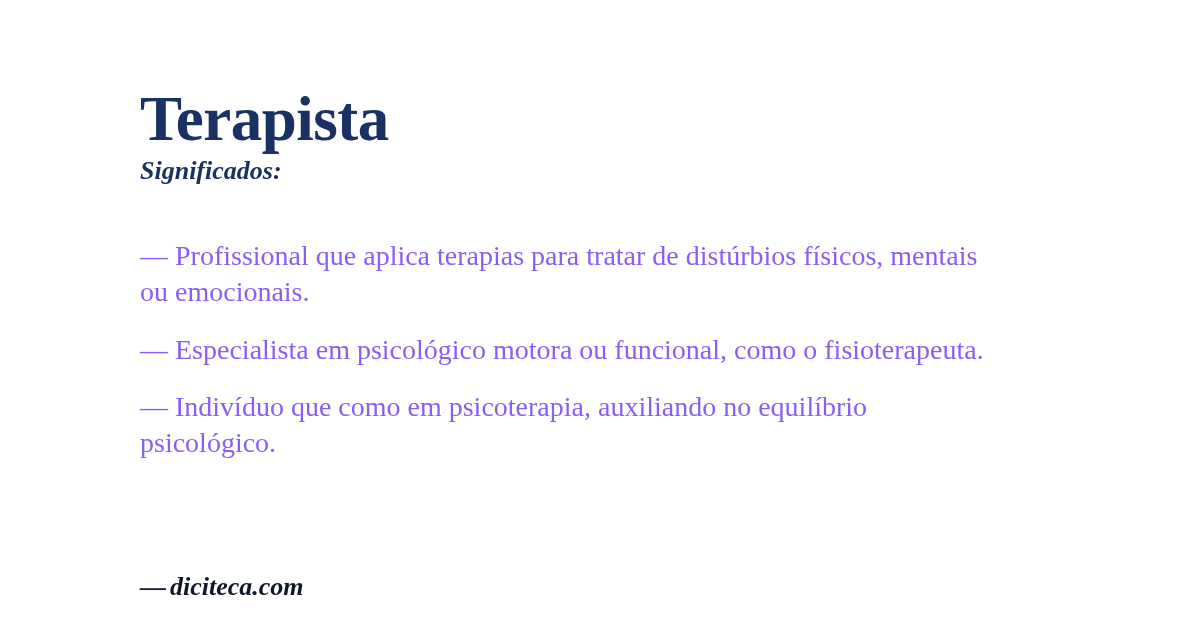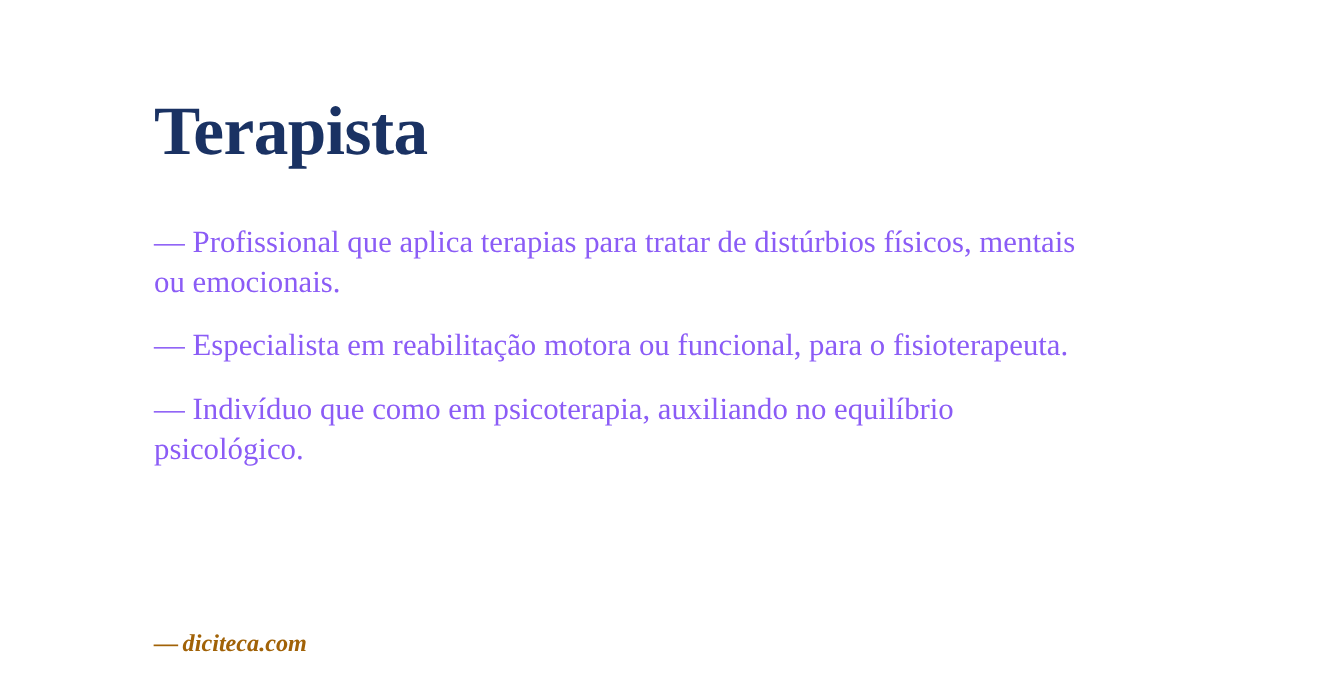--- a/index.html
+++ b/index.html
@@ -75,47 +75,48 @@
     display: inline;
   }
 
   .source {
     position: absolute;
     left: 140px;
     top: 533px;
     font-family: "Liberation Serif", "DejaVu Serif", serif;
     font-weight: bold;
     font-style: italic;
-    font-size: 22px;
-    color: #a16207;
+    font-size: 26px;
+    color: #0f172a;
     white-space: nowrap;
   }
   .source .src-dash {
     margin-right: 4px;
   }
 </style>
 </head>
 <body>
 
 <div class="card">
   <div class="content">
 
     <h1 class="word-title">Terapista</h1>
 
+    <div class="subtitle">Significados:</div>
 
     <div class="definitions">
 
       <p class="definition">
         <span class="dash">—</span>
         <span>Profissional que aplica terapias para tratar de distúrbios físicos, mentais ou emocionais.</span>
       </p>
 
       <p class="definition">
         <span class="dash">—</span>
-        <span>Especialista em reabilitação motora ou funcional, para o fisioterapeuta.</span>
+        <span>Especialista em psicológico motora ou funcional, como o fisioterapeuta.</span>
       </p>
 
       <p class="definition">
         <span class="dash">—</span>
         <span>Indivíduo que como em psicoterapia, auxiliando no equilíbrio psicológico.</span>
       </p>
 
     </div>
   </div>
 

